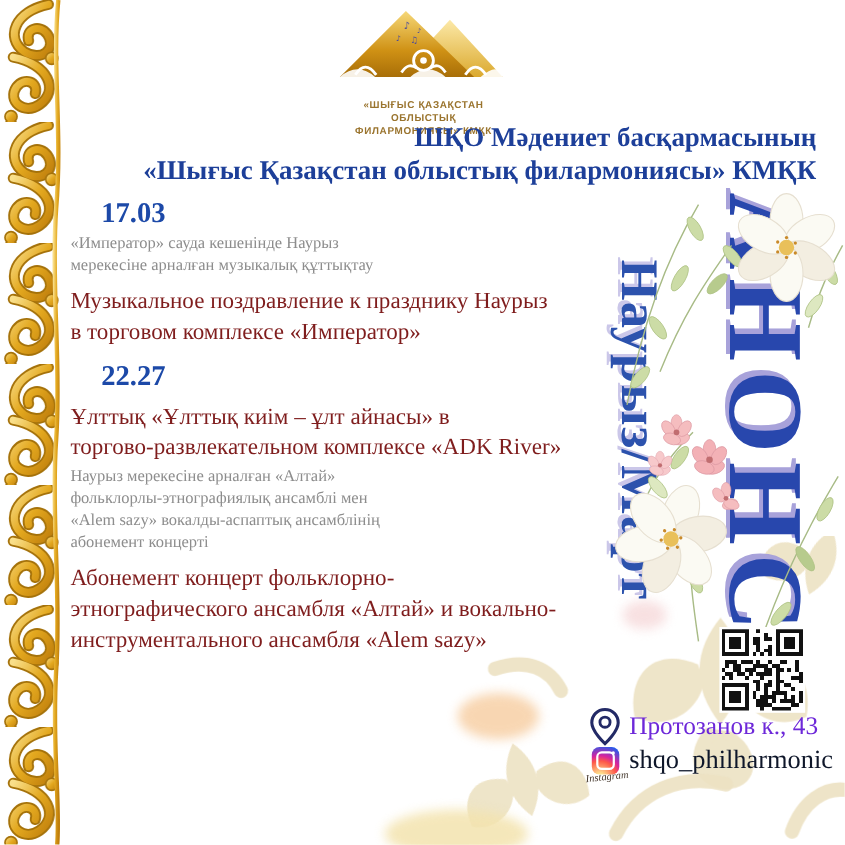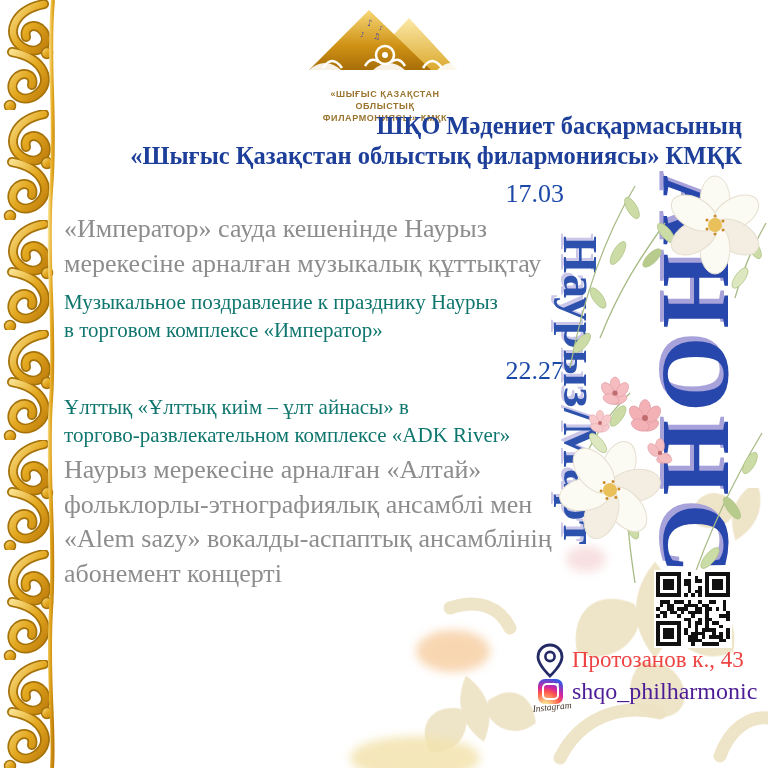--- a/index.html
+++ b/index.html
@@ -13,24 +13,24 @@
   #logo{position:absolute;left:300px;top:6px;width:170px;z-index:2;text-align:center;}
   #logo-caption{margin-top:2px;font-family:Liberation Sans, sans-serif;font-weight:bold;
                 font-size:9px;line-height:1.35;letter-spacing:.6px;color:#9a742e;white-space:pre-line;}
 
   
   #title{position:absolute;left:52px;top:111px;width:690px;z-index:2;text-align:right;
          font-weight:bold;font-size:24.5px;line-height:1.24;color:#1d3f99;white-space:pre-line;}
 
   
   #events{position:absolute;left:64px;top:178px;width:500px;z-index:2;}
-  .event-date{font-weight:normal;font-size:26px;line-height:1.2;color:#1c49a8;margin:0 0 0 28px;text-align:right;}
+  .event-date{font-weight:bold;font-size:26px;line-height:1.2;color:#1c49a8;margin:0 0 0 28px;}
   .event-date.mt{margin-top:10px;}
-  .kk{font-size:26px;line-height:1.33;color:#8d8d8d;white-space:pre-line;margin-top:3px;}
-  .ru{font-size:21px;line-height:1.33;color:#0f766e;white-space:pre-line;margin-top:8px;}
+  .kk{font-size:15px;line-height:1.33;color:#8d8d8d;white-space:pre-line;margin-top:3px;}
+  .ru{font-size:21px;line-height:1.33;color:#7f1d1d;white-space:pre-line;margin-top:8px;}
 
   
   #announce{position:absolute;left:648px;top:175px;height:420px;z-index:3;
             writing-mode:vertical-rl;text-orientation:sideways;line-height:1;
             font-weight:bold;font-size:97px;letter-spacing:8px;color:#2847ad;
             text-shadow:-5px 4px 0 #a8a2da;}
   #month{position:absolute;left:556px;top:236px;height:360px;z-index:3;
          writing-mode:vertical-rl;text-orientation:sideways;line-height:1;
          font-weight:bold;font-size:48px;letter-spacing:1px;color:#2c52ad;
          text-shadow:-3px 3px 0 rgba(168,162,218,.6);}
@@ -39,28 +39,28 @@
   #florals{position:absolute;left:540px;top:168px;width:228px;height:430px;z-index:4;pointer-events:none;}
   #damask{position:absolute;left:420px;top:488px;width:348px;height:280px;z-index:0;}
   .patch{position:absolute;border-radius:50%;filter:blur(5px);z-index:0;}
   #patch-peach{left:416px;top:630px;width:74px;height:42px;background:#f6c999;opacity:.75;}
   #patch-yellow{left:350px;top:736px;width:130px;height:44px;background:#f3e3ae;opacity:.85;}
   #patch-pink{left:566px;top:546px;width:40px;height:26px;background:#f6d9da;opacity:.8;}
 
   
   #qr{position:absolute;left:654px;top:570px;width:78px;height:78px;background:#fff;z-index:5;padding:2px;box-sizing:border-box;}
   #pin{position:absolute;left:534px;top:643px;z-index:5;}
-  #address{position:absolute;left:572px;top:647px;z-index:5;font-size:23px;color:#ef4444;}
+  #address{position:absolute;left:572px;top:647px;z-index:5;font-size:23px;color:#6d28d9;}
   #ig-icon{position:absolute;left:538px;top:679px;width:25px;height:25px;border-radius:7px;z-index:5;
            background:radial-gradient(circle at 30% 110%, #fdf497 5%, #fd5949 45%, #d6249f 60%, #285AEB 90%);}
   #ig-icon:before{content:"";position:absolute;left:4px;top:4px;width:13px;height:13px;border:2px solid #fff;border-radius:5px;}
   #ig-icon:after{content:"";position:absolute;right:4px;top:3.5px;width:3px;height:3px;background:#fff;border-radius:50%;}
   #ig-caption{position:absolute;left:528px;top:702px;width:48px;z-index:5;font-style:italic;
               font-size:9.5px;color:#43362b;transform:rotate(-6deg);text-align:center;}
-  #ig-handle{position:absolute;left:572px;top:678px;z-index:5;font-size:24px;color:#4c1d95;}
+  #ig-handle{position:absolute;left:572px;top:678px;z-index:5;font-size:24px;color:#0f172a;}
 </style>
 </head>
 <body>
 
 <div id="poster">
 
   <svg id="gold-border" viewBox="0 0 58 768">
     <defs>
       <linearGradient id="gg" x1="0" y1="0" x2="1" y2="1">
         <stop offset="0" stop-color="#f9df8a"></stop>
@@ -133,20 +133,23 @@
     <div>
       <div class="event-date mt">22.27</div>
       <div class="ru">Ұлттық «Ұлттық киім – ұлт айнасы» в
 торгово-развлекательном комплексе «ADK River»</div>
     </div>
     <div>
       <div class="kk">Наурыз мерекесіне арналған «Алтай»
 фольклорлы-этнографиялық ансамблі мен
  «Alem sazy» вокалды-аспаптық ансамблінің
 абонемент концерті</div>
+      <div class="ru">Абонемент концерт фольклорно-
+этнографического ансамбля «Алтай» и вокально-
+инструментального ансамбля «Alem sazy»</div>
     </div>
   </div>
 
   <div id="announce">АНОНС</div>
   <div id="month">Наурыз/Март</div>
 
   <svg id="florals" viewBox="0 0 228 430">
     <g fill="none" stroke="#a8bb86" stroke-width="1.3">
       <path d="M30,200 C45,120 70,60 95,18"></path>
       <path d="M60,170 C80,120 100,90 125,55"></path>

